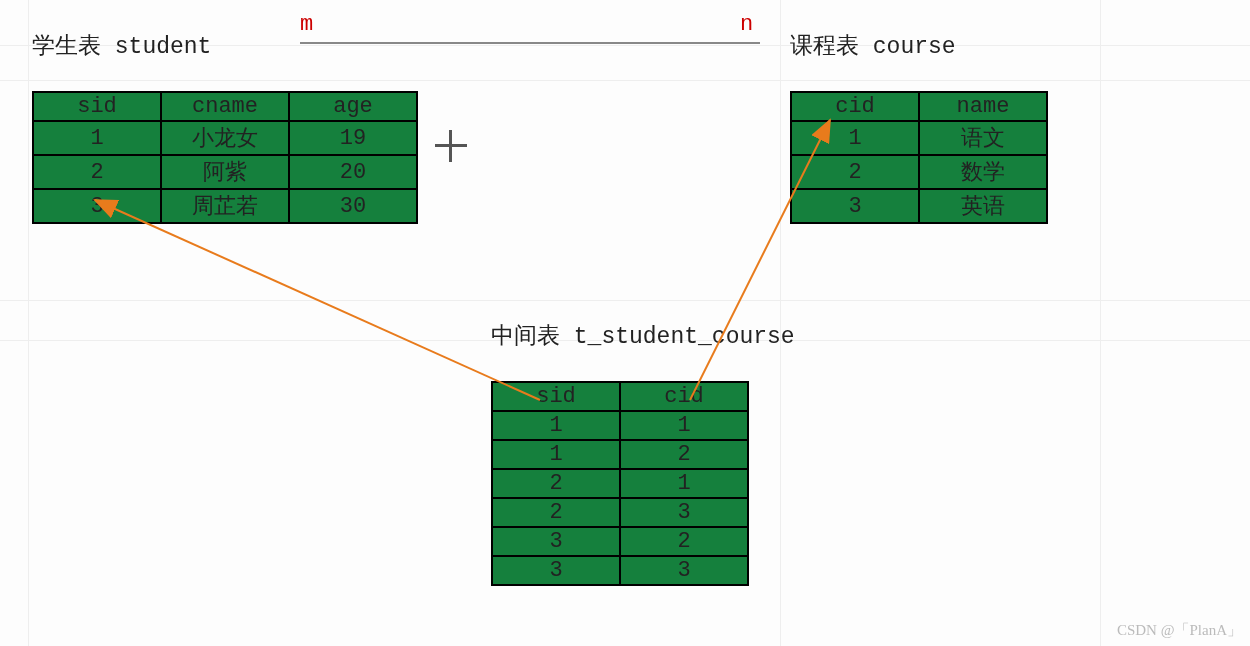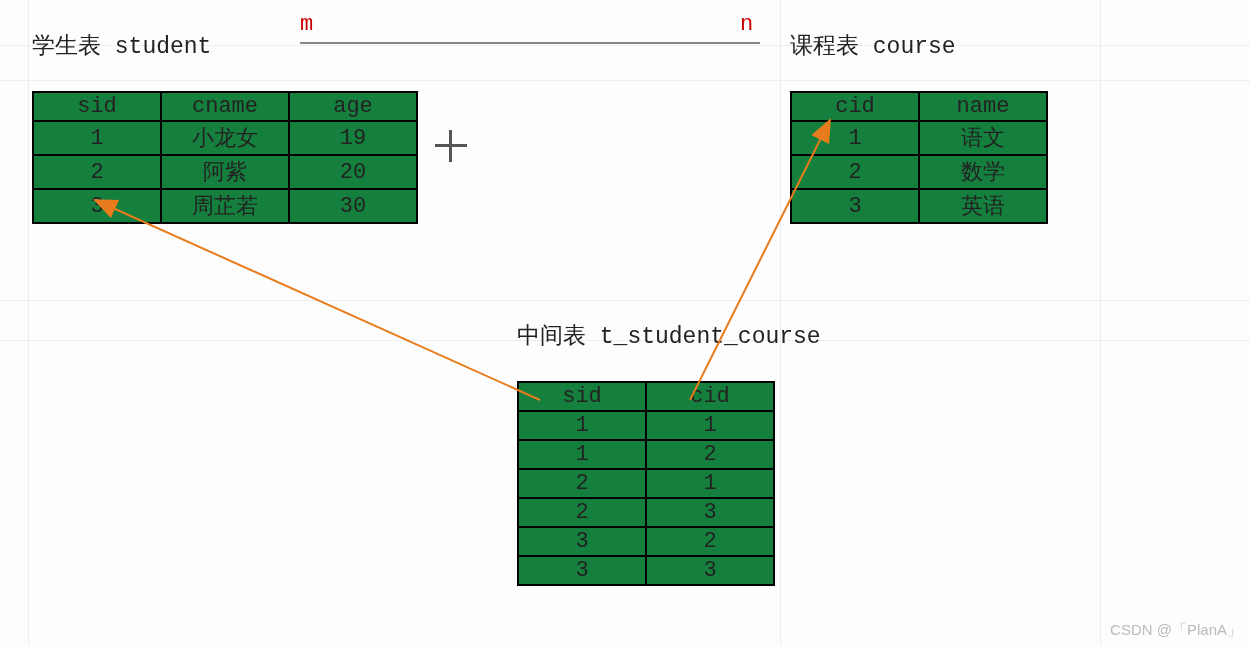--- a/index.html
+++ b/index.html
@@ -83,21 +83,21 @@
     height:646px;
     pointer-events:none;
   }
 
   .watermark {
     position:absolute;
     right:8px;
     bottom:6px;
     color:#bbb;
     font-size:15px;
-    font-family: Liberation Sans, sans-serif;
+    font-family: Liberation Serif, serif;
   }
 </style>
 </head>
 <body>
 
 <div class="faint-grid">
   <div class="hline" style="top:45px"></div>
   <div class="hline" style="top:80px"></div>
   <div class="hline" style="top:300px"></div>
   <div class="hline" style="top:340px"></div>
@@ -155,21 +155,21 @@
           <td>数学</td>
         </tr>
     <tr>
           <td>3</td>
           <td>英语</td>
         </tr>
   </tbody>
     </table>
 </div>
 
-<div class="panel" style="left:478px; top:300px;padding-left:39px;">
+<div class="panel" style="left:452px; top:300px;padding-left:39px;">
   <div class="title">中间表 t_student_course</div>
   <table class="dbtable">
     <tbody>
         <tr>
       <th>sid</th>
       <th>cid</th>
     </tr>
     <tr>
           <td>1</td>
           <td>1</td>

